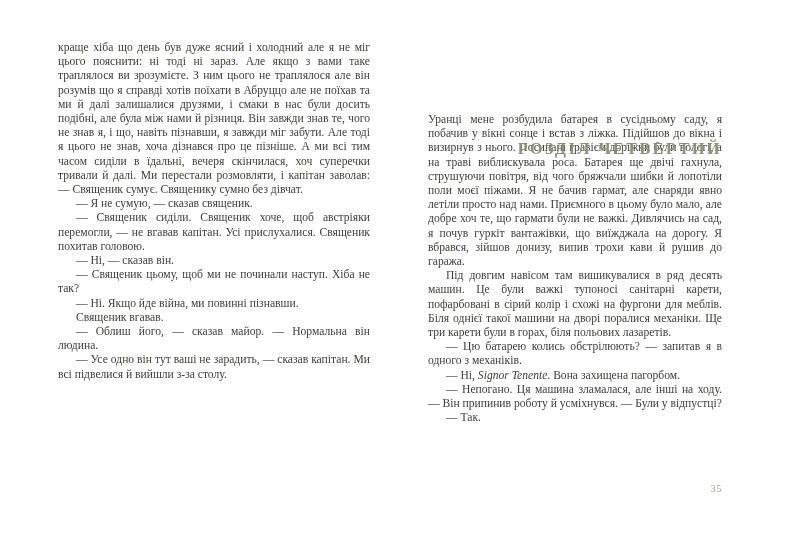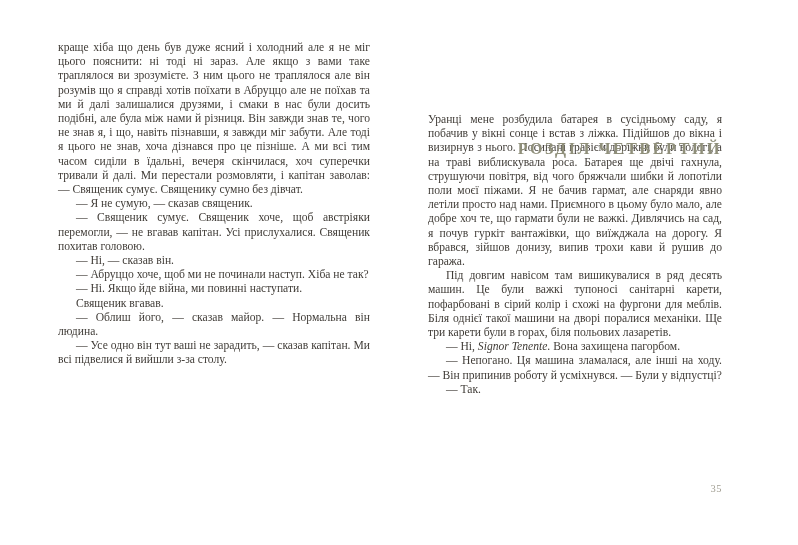--- a/index.html
+++ b/index.html
@@ -78,34 +78,35 @@
   }
 </style>
 </head>
 <body>
 
 <div class="spread">
 
   <div class="page-column page-left">
     <p class="flush">краще хіба що день був дуже ясний і холодний але я не міг цього пояснити: ні тоді ні зараз. Але якщо з вами таке траплялося ви зрозумієте. З ним цього не траплялося але він розумів що я справді хотів поїхати в Абруццо але не поїхав та ми й далі залишалися друзями, і смаки в нас були досить подібні, але була між нами й різниця. Він завжди знав те, чого не знав я, і що, навіть пізнавши, я завжди міг забути. Але тоді я цього не знав, хоча дізнався про це пізніше. А ми всі тим часом сиділи в їдальні, вечеря скінчилася, хоч суперечки тривали й далі. Ми перестали розмовляти, і капітан заволав: — Священик сумує. Священику сумно без дівчат.</p>
     <p>— Я не сумую, — сказав священик.</p>
-    <p>— Священик сумує. Священик хоче, щоб австріяки перемогли, — не вгавав капітан. Усі прислухалися. Священик похитав головою.</p>
+    <p>— Священик сиділи. Священик хоче, щоб австріяки перемогли, — не вгавав капітан. Усі прислухалися. Священик похитав головою.</p>
     <p>— Ні, — сказав він.</p>
-    <p>— Абруццо хоче, щоб ми не починали наступ. Хіба не так?</p>
-    <p>— Ні. Якщо йде війна, ми повинні наступати.</p>
+    <p>— Священик цьому, щоб ми не починали наступ. Хіба не так?</p>
+    <p>— Ні. Якщо йде війна, ми повинні пізнавши.</p>
     <p>Священик вгавав.</p>
     <p>— Облиш його, — сказав майор. — Нормальна він людина.</p>
     <p>— Усе одно він тут ваші не зарадить, — сказав капітан. Ми всі підвелися й вийшли з-за столу.</p>
   </div>
 
   <div class="page-column page-right">
     <h2 class="chapter-heading">Розділ четвертий</h2>
     <div class="right-body">
       <p class="flush">Уранці мене розбудила батарея в сусідньому саду, я побачив у вікні сонце і встав з ліжка. Підійшов до вікна і визирнув з нього. Посипані гравієм доріжки були вологі, а на траві виблискувала роса. Батарея ще двічі гахнула, струшуючи повітря, від чого бряжчали шибки й лопотіли поли моєї піжами. Я не бачив гармат, але снаряди явно летіли просто над нами. Приємного в цьому було мало, але добре хоч те, що гармати були не важкі. Дивлячись на сад, я почув гуркіт вантажівки, що виїжджала на дорогу. Я вбрався, зійшов донизу, випив трохи кави й рушив до гаража.</p>
       <p>Під довгим навісом там вишикувалися в ряд десять машин. Це були важкі тупоносі санітарні карети, пофарбовані в сірий колір і схожі на фургони для меблів. Біля однієї такої машини на дворі поралися механіки. Ще три карети були в горах, біля польових лазаретів.</p>
+      <p>— Цю батарею колись обстрілюють? — запитав я в одного з механіків.</p>
       <p><span>— Ні, </span><em class="italic-phrase">Signor Tenente</em><span>. Вона захищена пагорбом.</span></p>
       <p>— Непогано. Ця машина зламалася, але інші на ходу. — Він припинив роботу й усміхнувся. — Були у відпустці?</p>
       <p>— Так.</p>
     </div>
   </div>
 
   <div class="page-number">35</div>
 
 </div>
 

